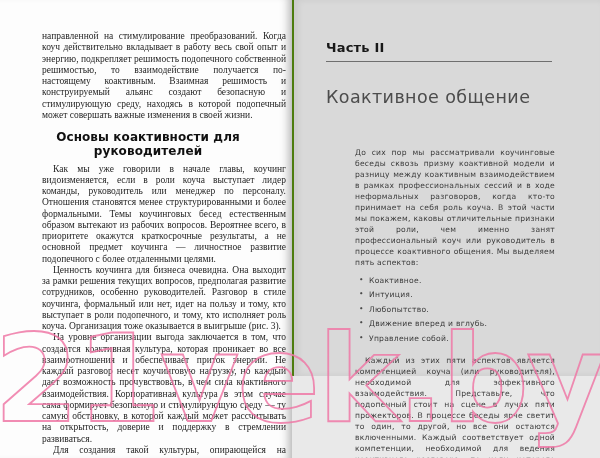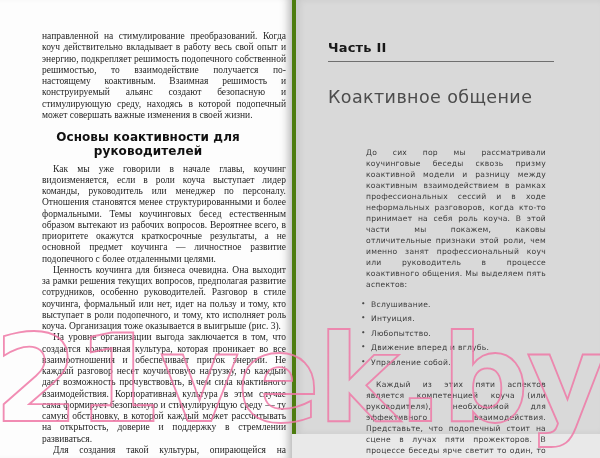--- a/index.html
+++ b/index.html
@@ -24,23 +24,23 @@
   .page-left h2{
     font-family:"DejaVu Sans", sans-serif;
     font-weight:bold;color:#101010;
     font-size:12px;line-height:14px;letter-spacing:.1px;
     margin:8.5px 0 6px -32px;
     text-align:center;text-indent:0;
   }
 
   
   .page-right{
-    position:absolute;left:292px;top:0;width:308px;height:434px;
+    position:absolute;left:292px;top:0;width:308px;height:376px;
     background:#d9d9d9;
-    border-left:4px solid #4d7c0f;
+    border-left:2px solid #4d7c0f;
     box-shadow:inset 4px 0 6px rgba(0,0,0,.07);
     box-sizing:border-box;
     font-family:"DejaVu Sans", sans-serif;
     color:#3b3b3b;
   }
   .part-label{
     margin:40px 0 0 32px;
     font-size:13px;font-weight:bold;color:#181818;letter-spacing:.2px;
   }
   .part-rule{
@@ -50,21 +50,21 @@
   .part-title{
     margin:24px 0 12px 32px;
     font-size:17.5px;line-height:22.5px;color:#4c4c4c;letter-spacing:.4px;
   }
   .part-title span{display:block;}
   .rp-body{
     margin:38px 45px 0 61px;      
     font-size:7.6px;line-height:11px;letter-spacing:.25px;
     text-align:justify;
   }
-  .rp-body p{margin:9px;}
+  .rp-body p{margin:0;}
   .rp-body p.closing{margin-top:11px;text-indent:10px;}
   ul.aspects{list-style:none;margin:7px 0 7px 2px;padding:0;text-align:left;}
   ul.aspects li{margin:0 0 3.5px 12px;position:relative;}
   ul.aspects .dot{position:absolute;left:-10px;top:-1px;color:#4a4a4a;}
 
   
   .watermark{
     position:absolute;left:-6px;top:306px;z-index:6;
     font-family:"DejaVu Sans", sans-serif;font-weight:bold;
     font-size:122px;line-height:1.2;letter-spacing:-2px;white-space:nowrap;
@@ -89,21 +89,21 @@
 
   <div class="page-right">
     <div class="part-label">Часть II</div>
     <div class="part-rule"></div>
     <div class="part-title">
       <span>Коактивное общение</span>
     </div>
     <div class="rp-body">
       <p>До сих пор мы рассматривали коучинговые беседы сквозь призму коактивной модели и разницу между коактивным взаимодействием в рамках профессиональных сессий и в ходе неформальных разговоров, когда кто-то принимает на себя роль коуча. В этой части мы покажем, каковы отличительные признаки этой роли, чем именно занят профессиональный коуч или руководитель в процессе коактивного общения. Мы выделяем пять аспектов:</p>
       <ul class="aspects">
-        <li><span class="dot">•</span><span>Вслушивание.</span></li>
+        <li><span class="dot">•</span><span>Коактивное.</span></li>
         <li><span class="dot">•</span><span>Интуиция.</span></li>
         <li><span class="dot">•</span><span>Любопытство.</span></li>
         <li><span class="dot">•</span><span>Движение вперед и вглубь.</span></li>
         <li><span class="dot">•</span><span>Управление собой.</span></li>
       </ul>
       <p class="closing">Каждый из этих пяти аспектов является компетенцией коуча (или руководителя), необходимой для эффективного взаимодействия. Представьте, что подопечный стоит на сцене в лучах пяти прожекторов. В процессе беседы ярче светит то один, то другой, но все они остаются включенными. Каждый соответствует одной компетенции, необходимой для ведения коактивного разговора, по ходу которого коуч, опираясь на свою интуицию и опыт, постоянно меняет освещение. Только практика позволяет коучу отточить эти навыки и превратить их в эффективные инструменты для получения максимальной отдачи от разговора.</p>
     </div>
   </div>
 
   <div class="watermark">21vek.by</div>

